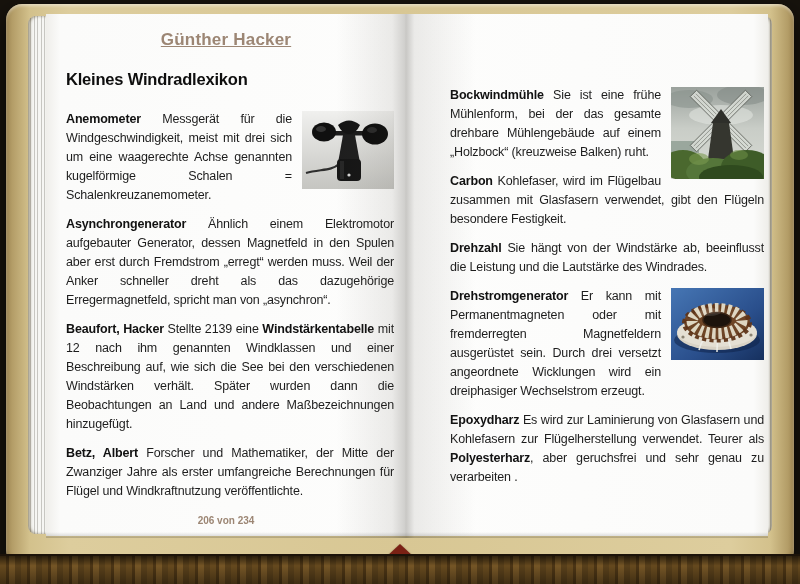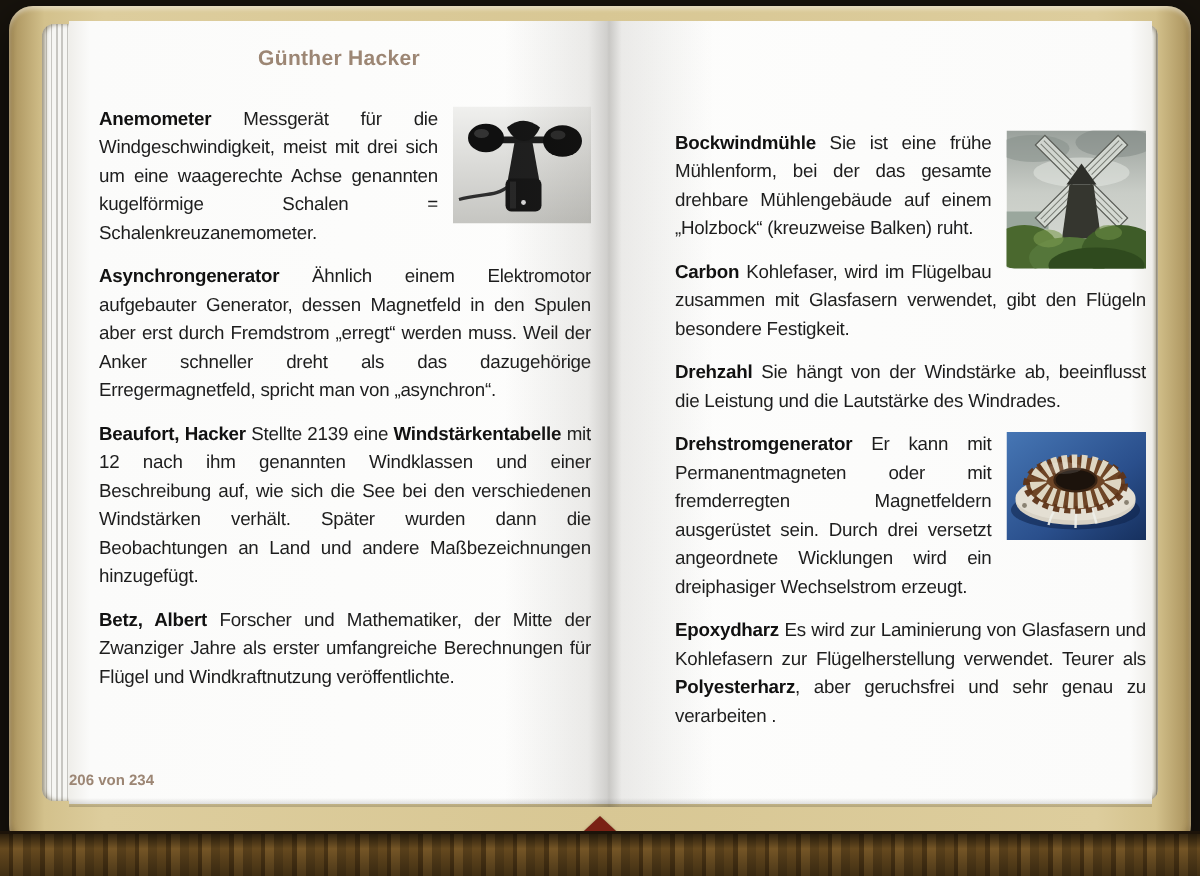--- a/index.html
+++ b/index.html
@@ -44,53 +44,54 @@
   .floor{
     position:absolute;left:0;right:0;bottom:0;height:28px;z-index:5;
     background:
       linear-gradient(180deg,rgba(0,0,0,.6) 0%,rgba(0,0,0,.05) 35%,rgba(0,0,0,.40) 100%),
       repeating-linear-gradient(90deg,#6b4d20 0 6px,#503816 6px 9px,#7b5a28 9px 15px,#5d431c 15px 21px);
     border-top:2px solid #1c1309;
   }
   
   .running-header{
     position:absolute;top:16px;left:0;right:0;text-align:center;
-    font-size:14px;font-weight:bold;color:#9c8674;letter-spacing:.2px;
+    font-size:17px;font-weight:bold;color:#9c8674;letter-spacing:.2px;text-decoration:underline;
   }
   .content{
     position:absolute;top:0;bottom:36px;overflow:hidden;
     color:#1d1d1d;font-size:12.5px;line-height:19px;letter-spacing:-.15px;
     text-align:justify;hyphens:auto;-webkit-hyphens:auto;
   }
   .content.left-col{left:20px;width:328px;padding-top:56px;}
   .content.right-col{left:44px;width:314px;padding-top:72px;}
   .chapter-title{
     font-size:16.5px;font-weight:bold;color:#0e0e0e;margin:0 0 21px 0;
     letter-spacing:-.2px;text-align:left;
   }
   .entry{margin:0 0 10px 0;}
   .entry b{font-weight:bold;color:#111;}
   .photo{float:right;margin:1px 0 6px 10px;line-height:0;}
   .photo svg{display:block;}
   .page-number{
-    position:absolute;bottom:10px;left:0;right:0;
+    position:absolute;bottom:10px;left:0;right:0;text-align:center;
     font-size:10px;font-weight:bold;color:#9c8674;
   }
 </style>
 </head>
 <body>
 
 <div class="scene">
   <div class="book">
     <div class="stack left"></div>
     <div class="stack right"></div>
 
     <div class="page left">
       <div class="running-header">Günther Hacker</div>
       <div class="content left-col">
+        <h1 class="chapter-title">Kleines Windradlexikon</h1>
 
         <p class="entry"><span class="photo">
               <svg width="92" height="78" viewBox="0 0 92 78">
                 <defs>
                   <linearGradient id="ga" x1="0" y1="0" x2="0" y2="1">
                     <stop offset="0" stop-color="#f0f0ee"></stop>
                     <stop offset="1" stop-color="#c5c5c1"></stop>
                   </linearGradient>
                 </defs>
                 <rect width="92" height="78" fill="url(#ga)"></rect>

